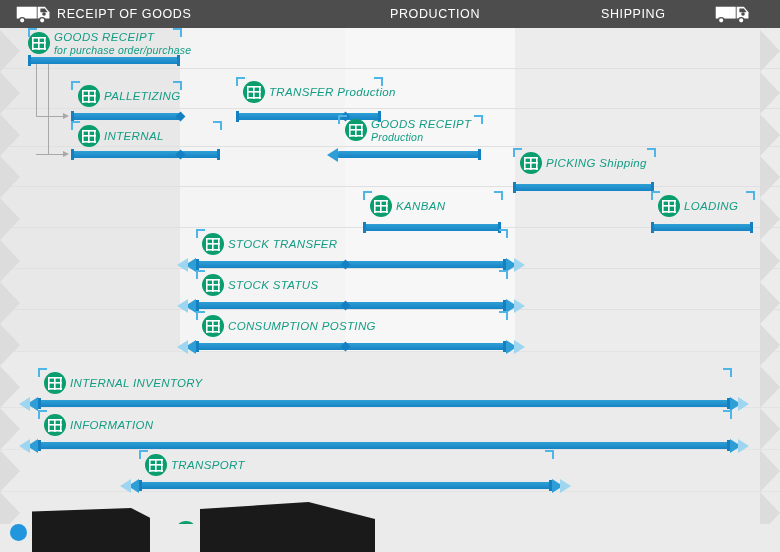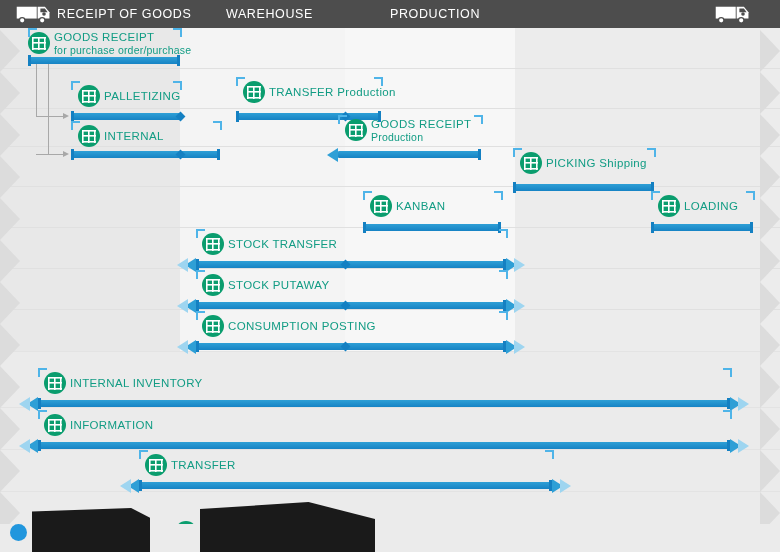--- a/index.html
+++ b/index.html
@@ -135,20 +135,21 @@
       linear-gradient(#ffffff,#ffffff) 12.4px 0/1.6px 100% no-repeat;
   }
 
   .plabel {
     position: absolute;
     color: #129c84;
     font-size: 11.5px;
     letter-spacing: 0.35px;
     white-space: nowrap;
     line-height: 13px;
+    font-style: italic;
   }
   .plabel .sub {
     display: block;
     font-size: 10.5px;
     letter-spacing: 0.2px;
   }
 
   
   .bar {
     position: absolute;
@@ -297,22 +298,22 @@
     <svg class="truck" style="left:714px;" viewBox="0 0 40 22">
       <rect x="1" y="3" width="22" height="13" fill="#ffffff"></rect>
       <path d="M24 3 h8 l5 6 v7 h-13 z" fill="#ffffff"></path>
       <circle cx="7" cy="18" r="3" fill="#ffffff" stroke="#4d4d4d" stroke-width="1.4"></circle>
       <circle cx="29" cy="18" r="3" fill="#ffffff" stroke="#4d4d4d" stroke-width="1.4"></circle>
       <path d="M27 5 h5 l3 4 h-8 z" fill="#4d4d4d"></path>
       <circle cx="31" cy="11" r="2" fill="#4d4d4d"></circle>
     </svg>
 
     <div class="hdr-label" style="left:57px;">RECEIPT OF GOODS</div>
-    <div class="hdr-label" style="left:226px;">WAREHOUSE</div>
     <div class="hdr-label" style="left:390px;">PRODUCTION</div>
+    <div class="hdr-label" style="left:601px;">SHIPPING</div>
   </div>
 
   <div id="procs">
       <div class="proc" style="left: 0px; top: 0px;">
         <div class="bracket tl" style="left: 28px; top: 28px;"></div>
         <div class="bracket tr" style="left: 173px; top: 28px;"></div>
         <div class="gicon" style="left: 28px; top: 32px;">
           <div class="g-in"></div>
         </div>
         <div class="plabel" style="left: 54px; top: 31px;"><span>GOODS RECEIPT</span><span class="sub">for purchase order/purchase</span></div>
@@ -414,21 +415,21 @@
         <div class="arrow-l pale" style="left: 177px; top: 257.5px;"></div>
         <div class="arrow-r" style="left: 506px; top: 257.5px;"></div>
         <div class="arrow-r pale" style="left: 514px; top: 257.5px;"></div>
       </div>
       <div class="proc" style="left: 0px; top: 0px;">
         <div class="bracket tl" style="left: 196px; top: 270px;"></div>
         <div class="bracket tr" style="left: 499px; top: 270px;"></div>
         <div class="gicon" style="left: 202px; top: 274px;">
           <div class="g-in"></div>
         </div>
-        <div class="plabel" style="left: 228px; top: 279px;"><span>STOCK PUTAWAY</span></div>
+        <div class="plabel" style="left: 228px; top: 279px;"><span>STOCK STATUS</span></div>
         <div class="bar" style="left: 196px; top: 302px; width: 310px;"></div>
         <div class="barcap" style="left: 196px; top: 300px;"></div>
         <div class="barcap" style="left: 503px; top: 300px;"></div>
         <div class="node" style="left: 341.5px; top: 302px;"></div>
         <div class="arrow-l" style="left: 185px; top: 298.5px;"></div>
         <div class="arrow-l pale" style="left: 177px; top: 298.5px;"></div>
         <div class="arrow-r" style="left: 506px; top: 298.5px;"></div>
         <div class="arrow-r pale" style="left: 514px; top: 298.5px;"></div>
       </div>
       <div class="proc" style="left: 0px; top: 0px;">
@@ -476,21 +477,21 @@
         <div class="arrow-l pale" style="left: 19px; top: 438.5px;"></div>
         <div class="arrow-r" style="left: 730px; top: 438.5px;"></div>
         <div class="arrow-r pale" style="left: 738px; top: 438.5px;"></div>
       </div>
       <div class="proc" style="left: 0px; top: 0px;">
         <div class="bracket tl" style="left: 139px; top: 450px;"></div>
         <div class="bracket tr" style="left: 545px; top: 450px;"></div>
         <div class="gicon" style="left: 145px; top: 454px;">
           <div class="g-in"></div>
         </div>
-        <div class="plabel" style="left: 171px; top: 459px;"><span>TRANSFER</span></div>
+        <div class="plabel" style="left: 171px; top: 459px;"><span>TRANSPORT</span></div>
         <div class="bar" style="left: 139px; top: 482px; width: 413px;"></div>
         <div class="barcap" style="left: 139px; top: 480px;"></div>
         <div class="barcap" style="left: 549px; top: 480px;"></div>
         <div class="arrow-l" style="left: 128px; top: 478.5px;"></div>
         <div class="arrow-l pale" style="left: 120px; top: 478.5px;"></div>
         <div class="arrow-r" style="left: 552px; top: 478.5px;"></div>
         <div class="arrow-r pale" style="left: 560px; top: 478.5px;"></div>
       </div>
     </div>
 

